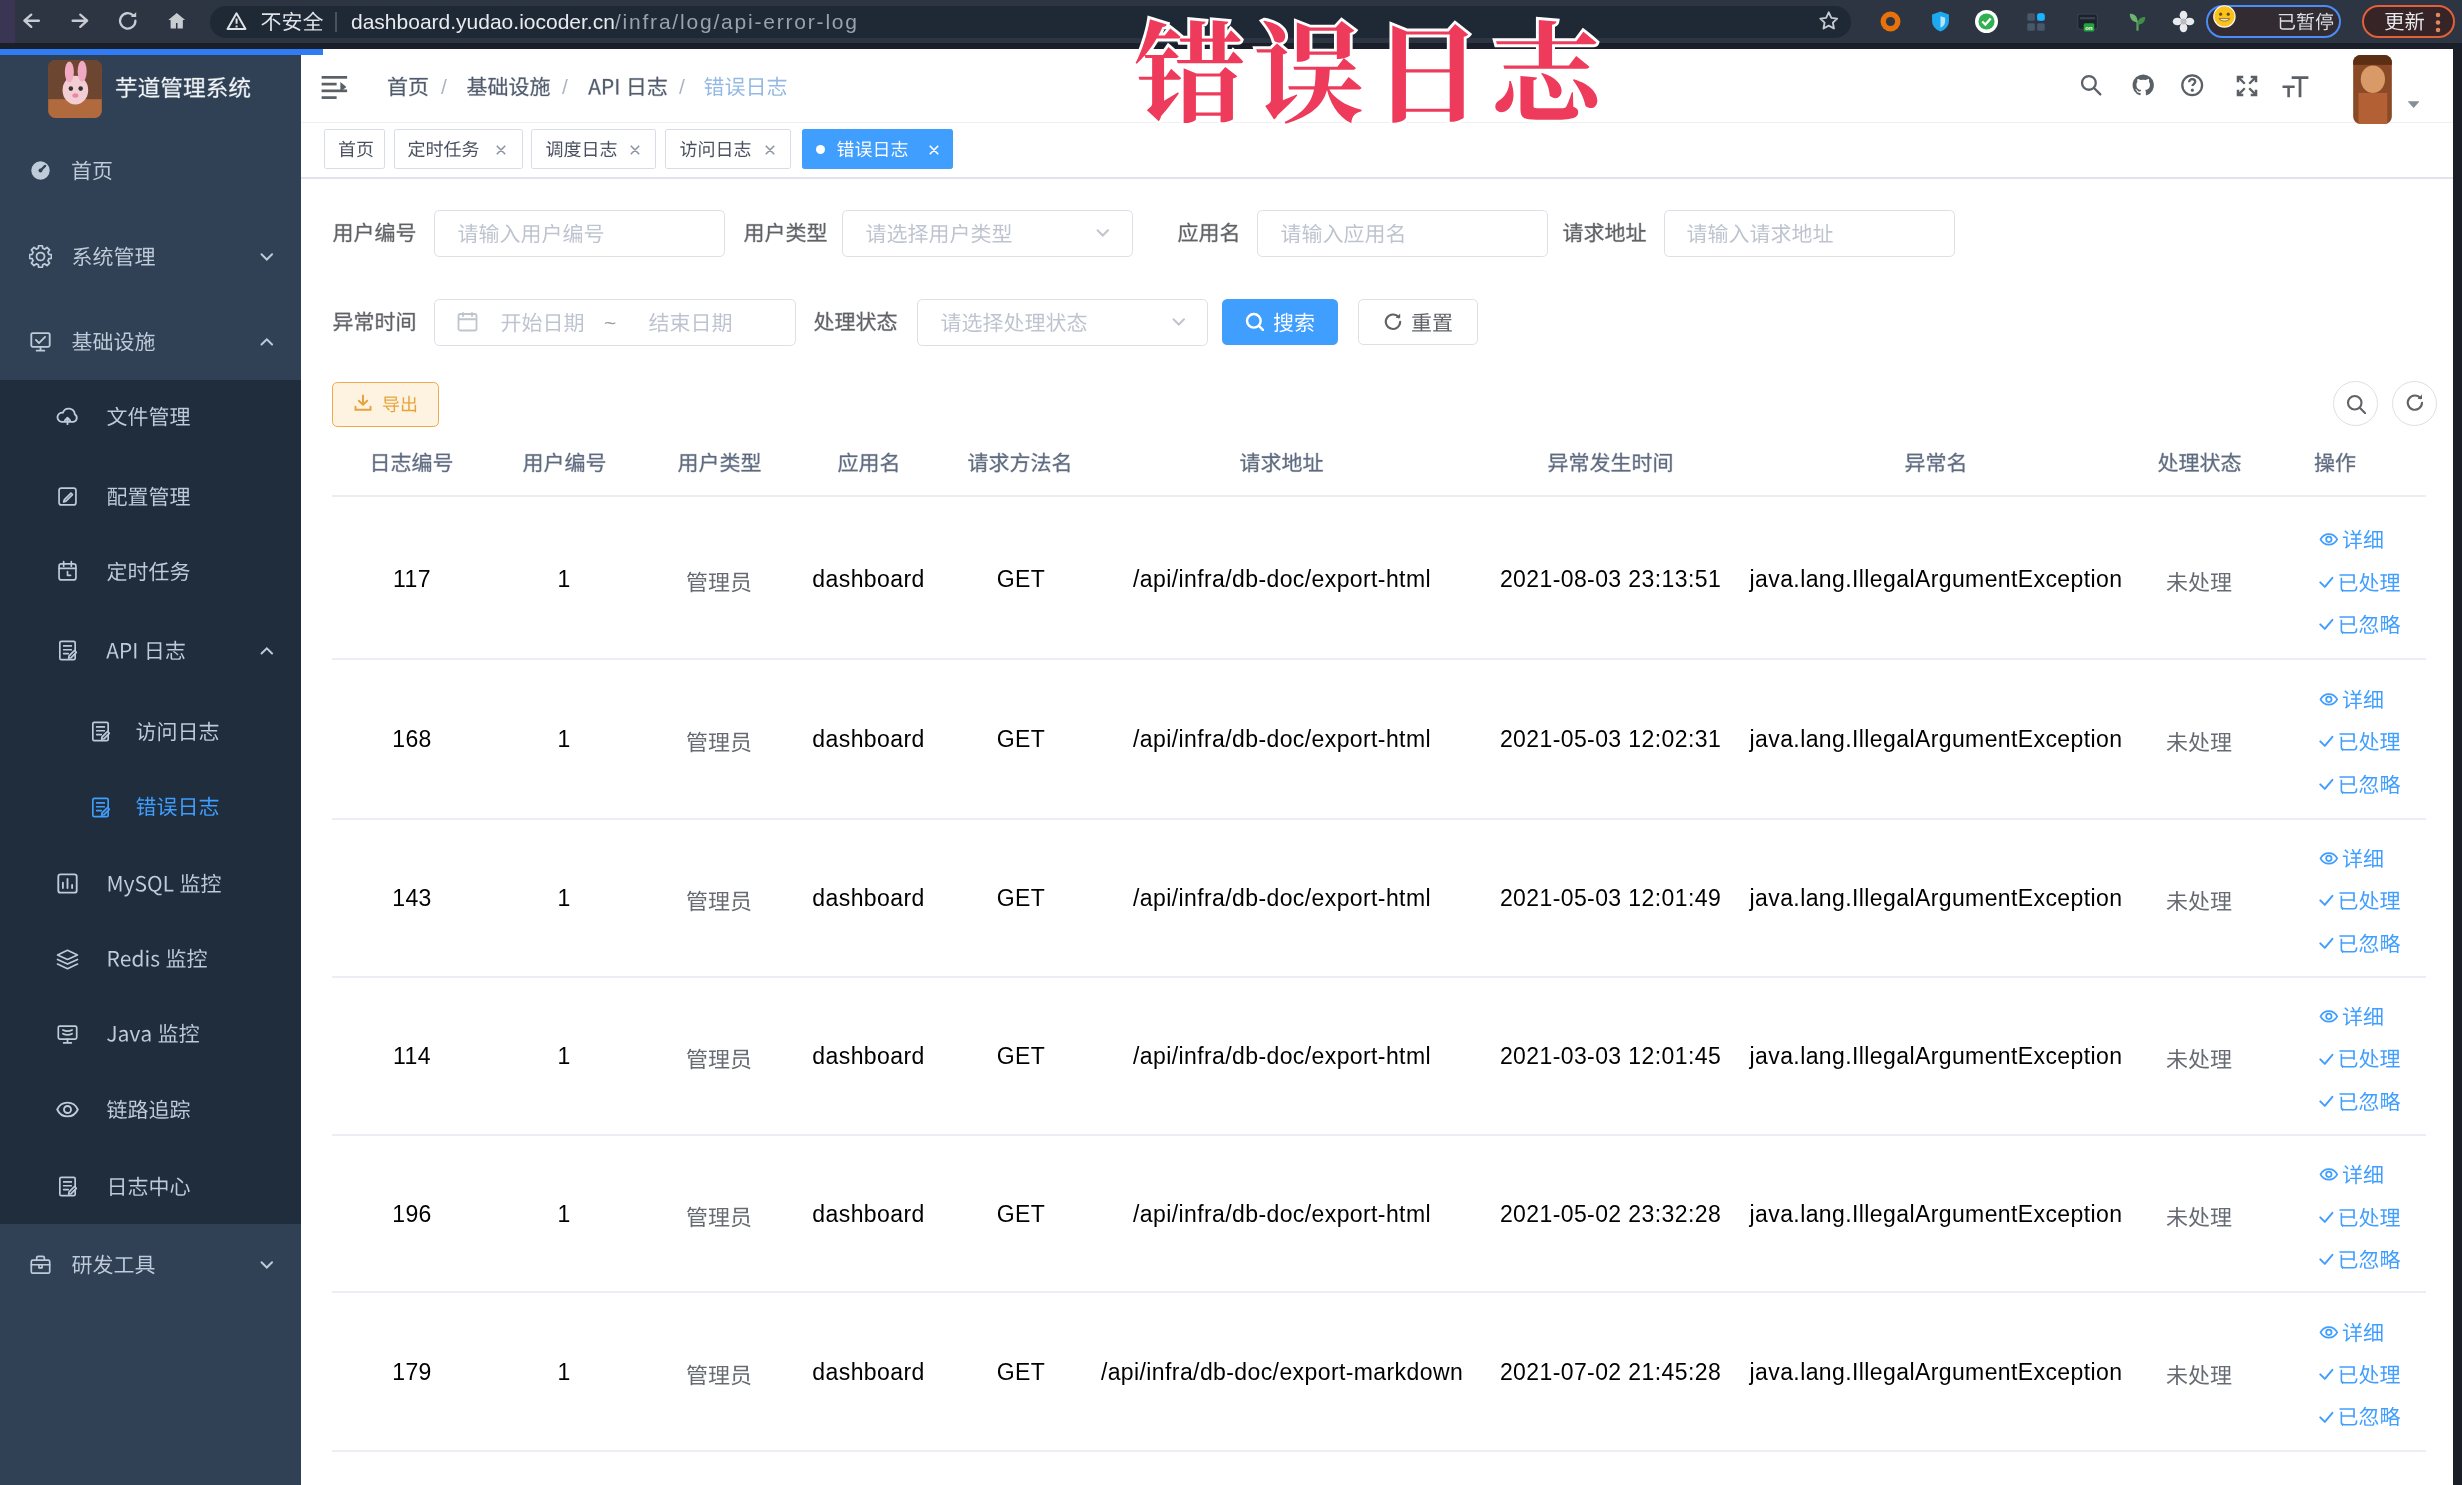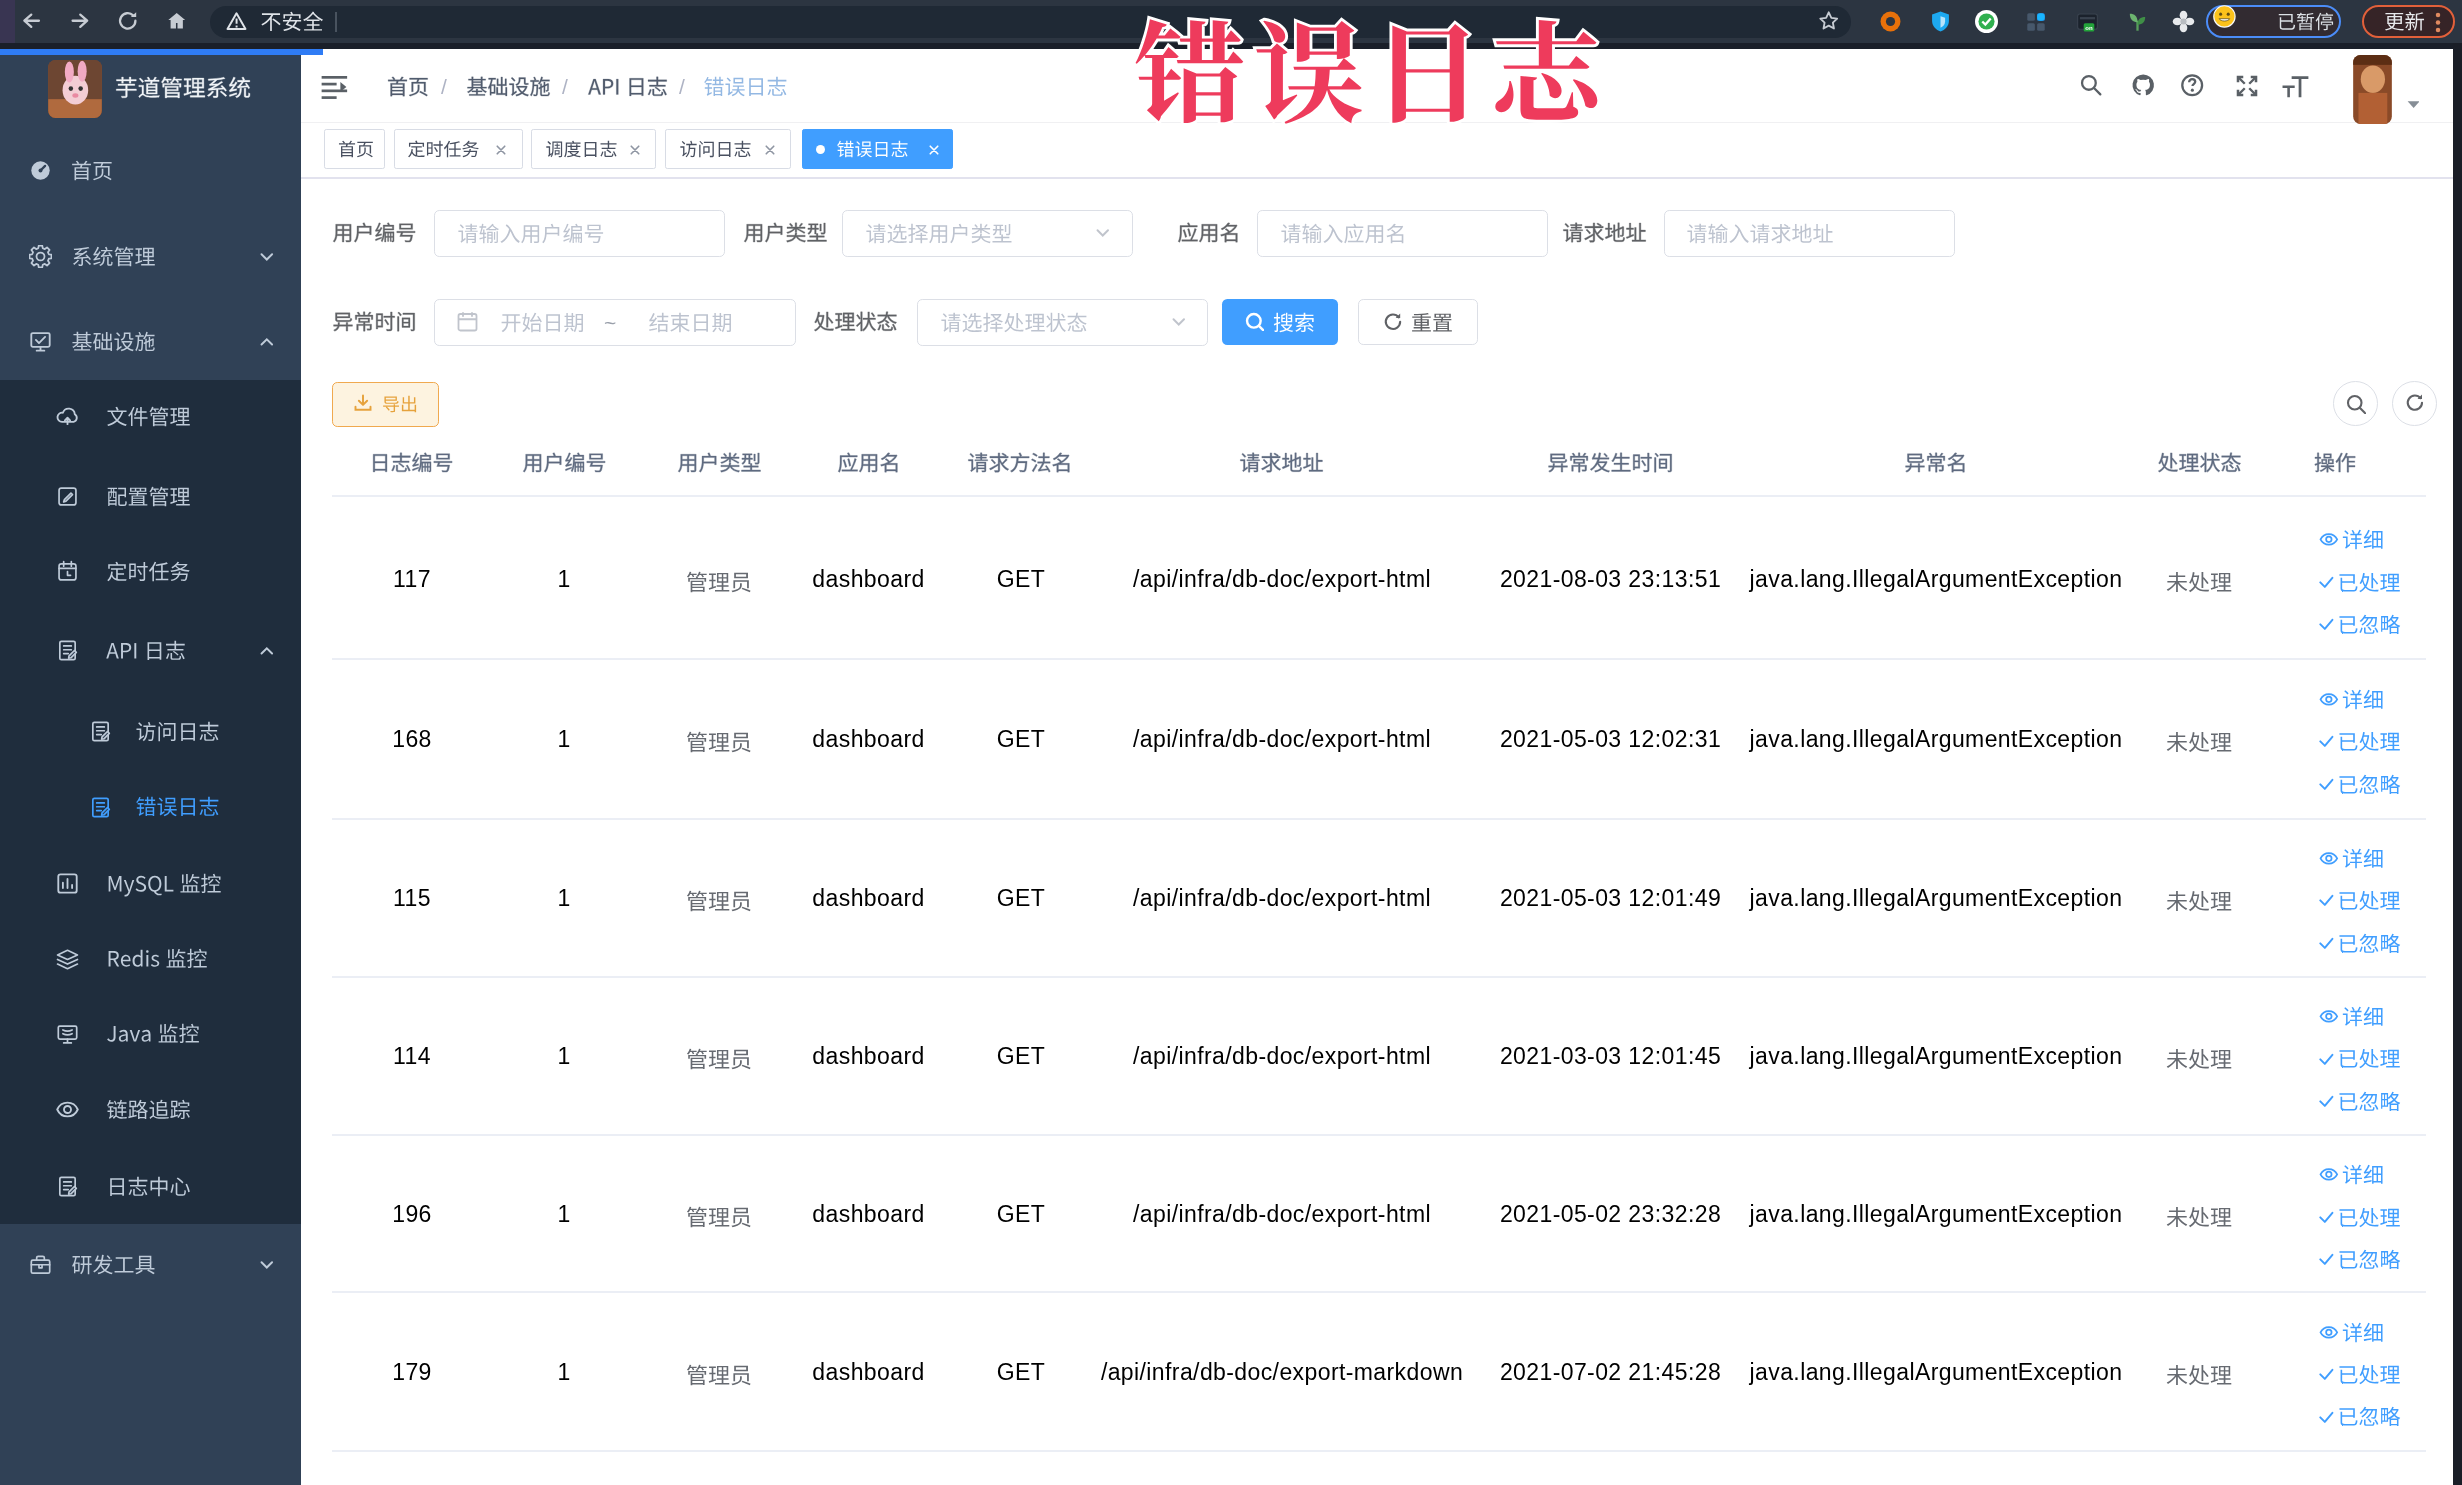--- a/index.html
+++ b/index.html
@@ -143,20 +143,21 @@
         <path d="M14 3L26 24H2Z" fill="none" stroke="#dfe3e8" stroke-width="2.6" stroke-linejoin="round"></path>
         <rect x="12.8" y="10" width="2.6" height="7" fill="#dfe3e8"></rect>
         <rect x="12.8" y="19.4" width="2.6" height="2.6" fill="#dfe3e8"></rect>
       </svg></div>
     <div style="left:260px;top:11.4px;height:21px;position:absolute;line-height:0;"><svg class="k " width="64" height="21" viewBox="0 -880 3000 1000" fill="#dfe3e8">
         <use href="#s4e0d"></use>
         <use href="#s5b89" x="1000"></use>
         <use href="#s5168" x="2000"></use>
       </svg></div>
     <div style="left:335px;top:12px;width:1.5px;height:19.7px;position:absolute;background:#49535f;"></div>
+    <div style="position:absolute;left:351px;top:7.1px;font:400 21px &quot;Liberation Sans&quot;, sans-serif;color:#e8ebee;line-height:30px;letter-spacing:0px;white-space:nowrap;"><span style="color:#e8ebee">dashboard.yudao.iocoder.cn</span><span style="color:#99a1ab;letter-spacing:1.8px">/infra/log/api-error-log</span></div>
     <div style="left:1818px;top:9.8px;width:23px;height:23px;position:absolute;line-height:0;"><svg width="23" height="23" viewBox="0 0 30 30" style="">
         <path d="M14 3l3.4 7.2 7.6 1-5.6 5.3 1.4 7.6L14 20.4l-6.8 3.7 1.4-7.6L3 11.2l7.6-1z" fill="none" stroke="#c7ccd3" stroke-width="2.4" stroke-linejoin="round"></path>
       </svg></div>
     <div style="left:1879px;top:9.8px;width:23px;height:23px;position:absolute;line-height:0;"><svg width="23" height="23" viewBox="0 0 30 30" style="">
         <circle cx="15" cy="15" r="13" fill="#e8710a"></circle>
         <circle cx="15" cy="15" r="6" fill="#2c3541"></circle>
       </svg></div>
     <div style="left:1929px;top:9.8px;width:23px;height:23px;position:absolute;line-height:0;"><svg width="23" height="23" viewBox="0 0 30 30" style="">
         <path d="M15 2l11 4v8c0 7-5 12-11 14C9 26 4 21 4 14V6z" fill="#1da9f0"></path>
         <path d="M15 8l6 2v5c0 4-3 7-6 8z" fill="#b8e4fa"></path>
@@ -833,21 +834,21 @@
     <div style="left:2318px;top:776px;width:16.7px;height:16.7px;position:absolute;line-height:0;"><svg width="16.7" height="16.7" viewBox="0 0 22 22" style="">
         <path d="M3 11l6 6L19 5" fill="none" stroke="#409eff" stroke-width="2.6" stroke-linecap="round" stroke-linejoin="round"></path>
       </svg></div>
     <div style="left:2337px;top:774px;height:21px;position:absolute;line-height:0;"><svg class="k " width="64" height="21" viewBox="0 -880 3000 1000" fill="#409eff">
         <use href="#s5df2"></use>
         <use href="#s5ffd" x="1000"></use>
         <use href="#s7565" x="2000"></use>
       </svg></div>
     <div style="left:332px;top:976px;width:2094px;height:1.5px;position:absolute;background:#ebeef5;"></div>
     <div style="position:absolute;left:0px;top:-0.5px;font:400 0.8px &quot;Liberation Sans&quot;, sans-serif;color:#000;line-height:1.1px;letter-spacing:0px;white-space:nowrap;"></div>
-    <div style="position:absolute;left:321px;top:885px;width:182px;text-align:center;font:23px &quot;Liberation Sans&quot;,sans-serif;color:#666a71line-height:32px;letter-spacing:0.4px;">115</div>
+    <div style="position:absolute;left:321px;top:885px;width:182px;text-align:center;font:23px &quot;Liberation Sans&quot;,sans-serif;color:#666a71line-height:32px;letter-spacing:0.4px;">143</div>
     <div style="position:absolute;left:473px;top:885px;width:182px;text-align:center;font:23px &quot;Liberation Sans&quot;,sans-serif;color:#666a71line-height:32px;letter-spacing:0.4px;">1</div>
     <div style="left:686px;top:890px;width:66px;height:22px;position:absolute;line-height:0;"><svg class="k " width="66" height="22" viewBox="0 -880 3000 1000" fill="#666a71">
         <use href="#s7ba1"></use>
         <use href="#s7406" x="1000"></use>
         <use href="#s5458" x="2000"></use>
       </svg></div>
     <div style="position:absolute;left:755px;top:885px;width:227px;text-align:center;font:23px &quot;Liberation Sans&quot;,sans-serif;color:#666a71line-height:32px;letter-spacing:0.4px;">dashboard</div>
     <div style="position:absolute;left:930px;top:885px;width:182px;text-align:center;font:23px &quot;Liberation Sans&quot;,sans-serif;color:#666a71line-height:32px;letter-spacing:0.4px;">GET</div>
     <div style="position:absolute;left:1032px;top:885px;width:500px;text-align:center;font:23px &quot;Liberation Sans&quot;,sans-serif;color:#666a71line-height:32px;letter-spacing:0.4px;">/api/infra/db-doc/export-html</div>
     <div style="position:absolute;left:1444px;top:885px;width:333px;text-align:center;font:23px &quot;Liberation Sans&quot;,sans-serif;color:#666a71line-height:32px;letter-spacing:0.4px;">2021-05-03 12:01:49</div>

